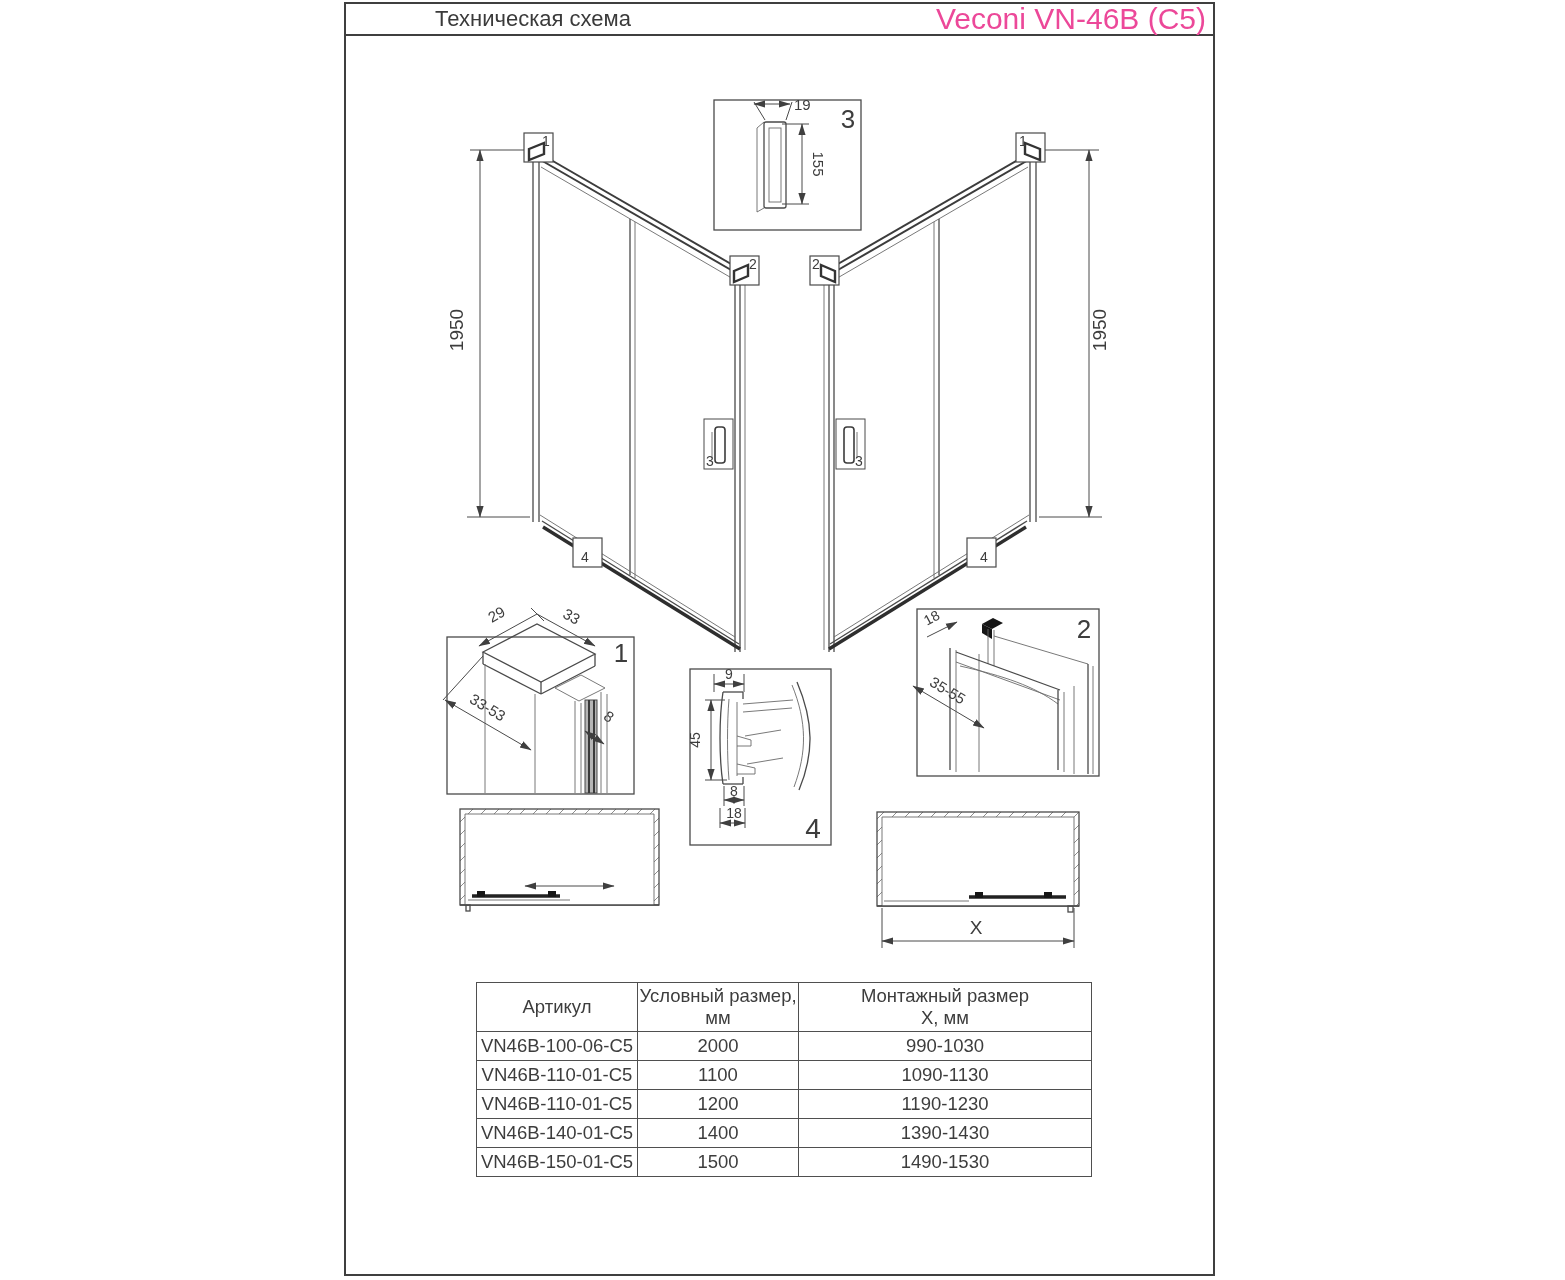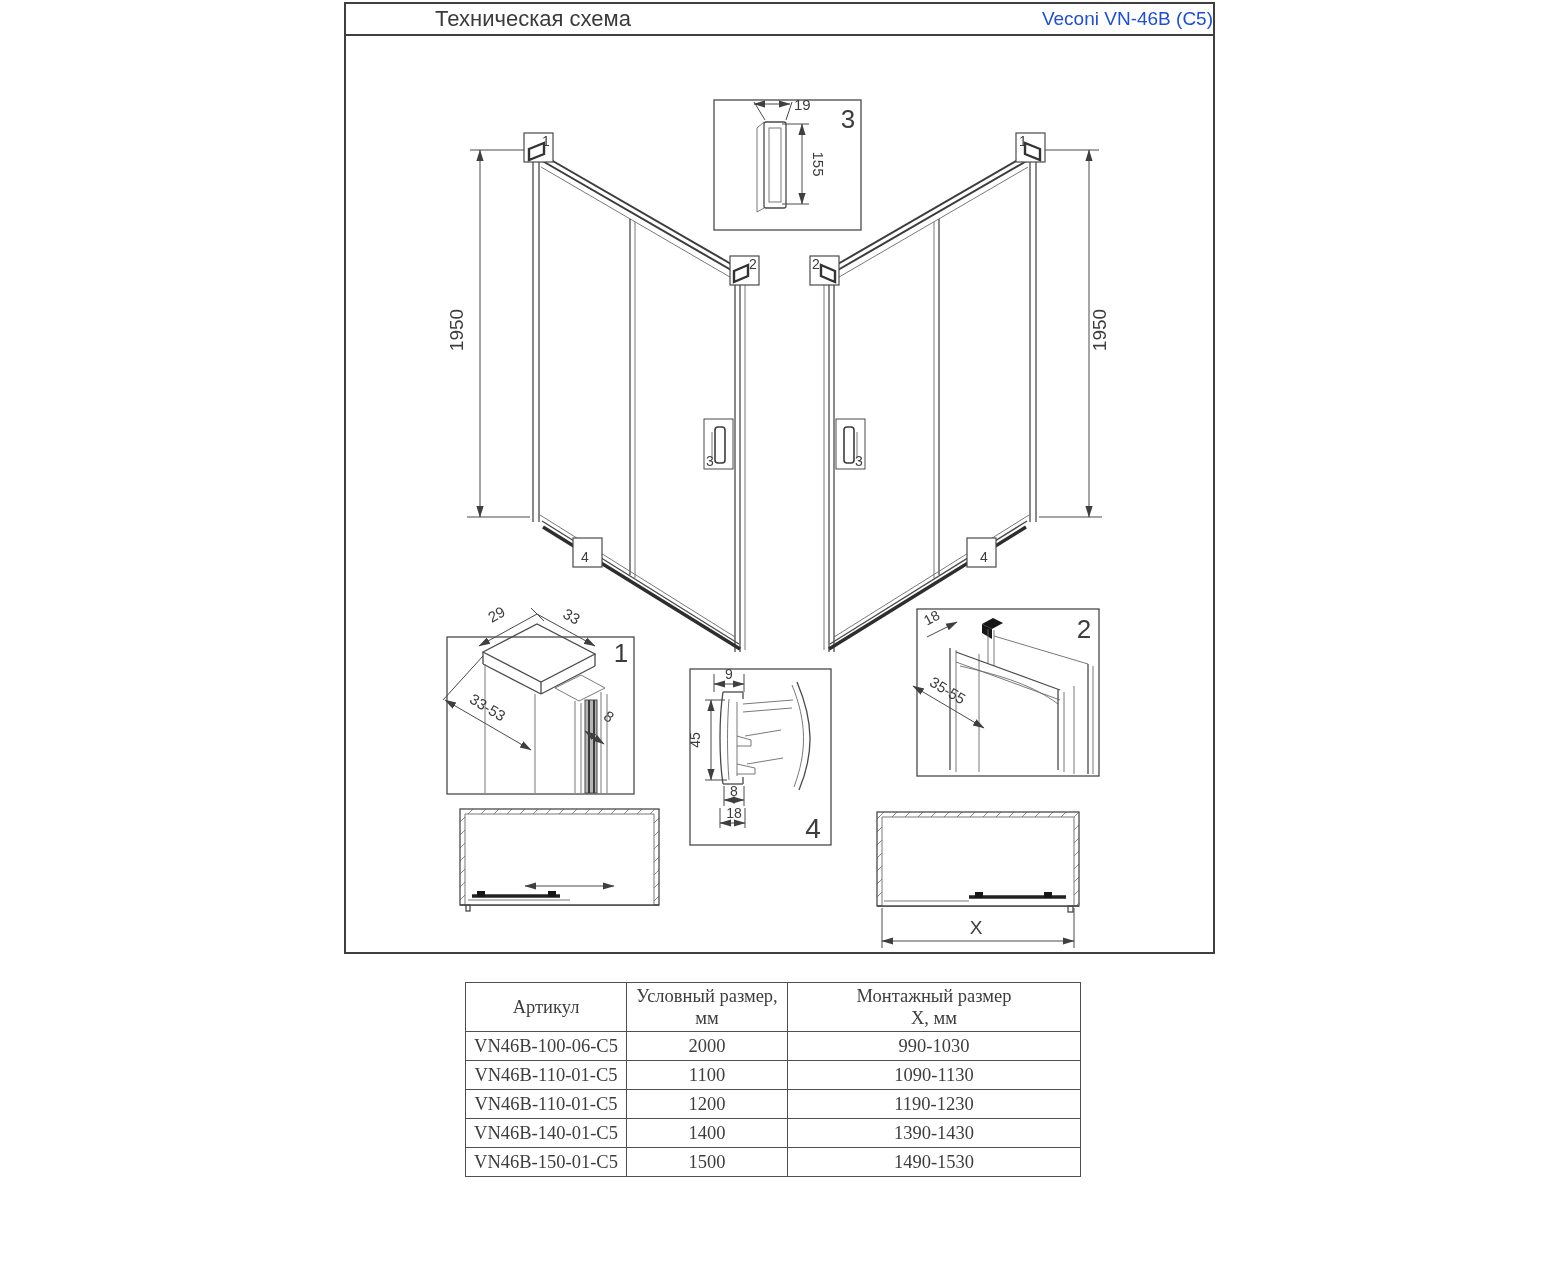--- a/index.html
+++ b/index.html
@@ -1,36 +1,36 @@
 <!DOCTYPE html>
 <html><head>
 <meta charset="utf-8">
 <style>
   html,body{margin:0;padding:0;background:#fff;}
   .canvas{position:relative;width:1565px;height:1280px;background:#fff;overflow:hidden;
           font-family:"Liberation Sans",sans-serif;color:#3d3d3d;}
-  .sheet{position:absolute;left:344px;top:2px;width:871px;height:952px;
+  .sheet{position:absolute;left:344px;top:2px;width:871px;height:1274px;
          border:2px solid #3f3f3f;background:#fff;box-sizing:border-box;}
   .hdr{position:absolute;left:0;top:0;width:100%;height:32px;border-bottom:2px solid #3f3f3f;
        display:flex;align-items:center;justify-content:space-between;box-sizing:border-box;}
   .hdr .ttl{margin-left:62px;width:250px;text-align:center;font-size:22px;color:#3a3a3a;}
-  .hdr .prd{font-size:19px;color:#1d4ed8;}
+  .hdr .prd{margin-right:7px;font-size:30px;color:#ec4899;}
   svg{position:absolute;overflow:visible;}
   .ln{stroke:#4a4a4a;fill:none;stroke-width:1.3px;}
   .ln2{stroke:#3c3c3c;fill:none;stroke-width:2px;}
   .lnT{stroke:#2e2e2e;fill:none;stroke-width:3.4px;}
   .thin{stroke:#6a6a6a;fill:none;stroke-width:0.9px;}
   .dim{stroke:#4a4a4a;fill:none;stroke-width:1px;}
   .mk{fill:#fff;stroke:#4a4a4a;stroke-width:1.2px;}
   .br{fill:#fff;stroke:#333;stroke-width:2.4px;}
   .dk{fill:#161616;stroke:none;}
   text{font-family:"Liberation Sans",sans-serif;fill:#3d3d3d;}
   .t14{font-size:14px;} .t15{font-size:15px;} .t19{font-size:19px;} .t26{font-size:26px;} .t28{font-size:28px;}
   .mid{text-anchor:middle;}
-  table.spec{position:absolute;left:119px;top:978px;border-collapse:collapse;table-layout:fixed;font-family:Liberation Serif, serif;}
+  table.spec{position:absolute;left:130px;top:978px;border-collapse:collapse;table-layout:fixed;}
   table.spec th,table.spec td{border:1.6px solid #4f4f4f;text-align:center;vertical-align:middle;
       font-size:18.5px;font-weight:normal;color:#3d3d3d;padding:0;white-space:pre-line;line-height:1.2;}
   table.spec th{height:48px;} table.spec td{height:28px;}
   .c1{width:161px;} .c2{width:161px;} .c3{width:293px;}
 </style>
 </head>
 <body>
 
 <div class="canvas">
 

